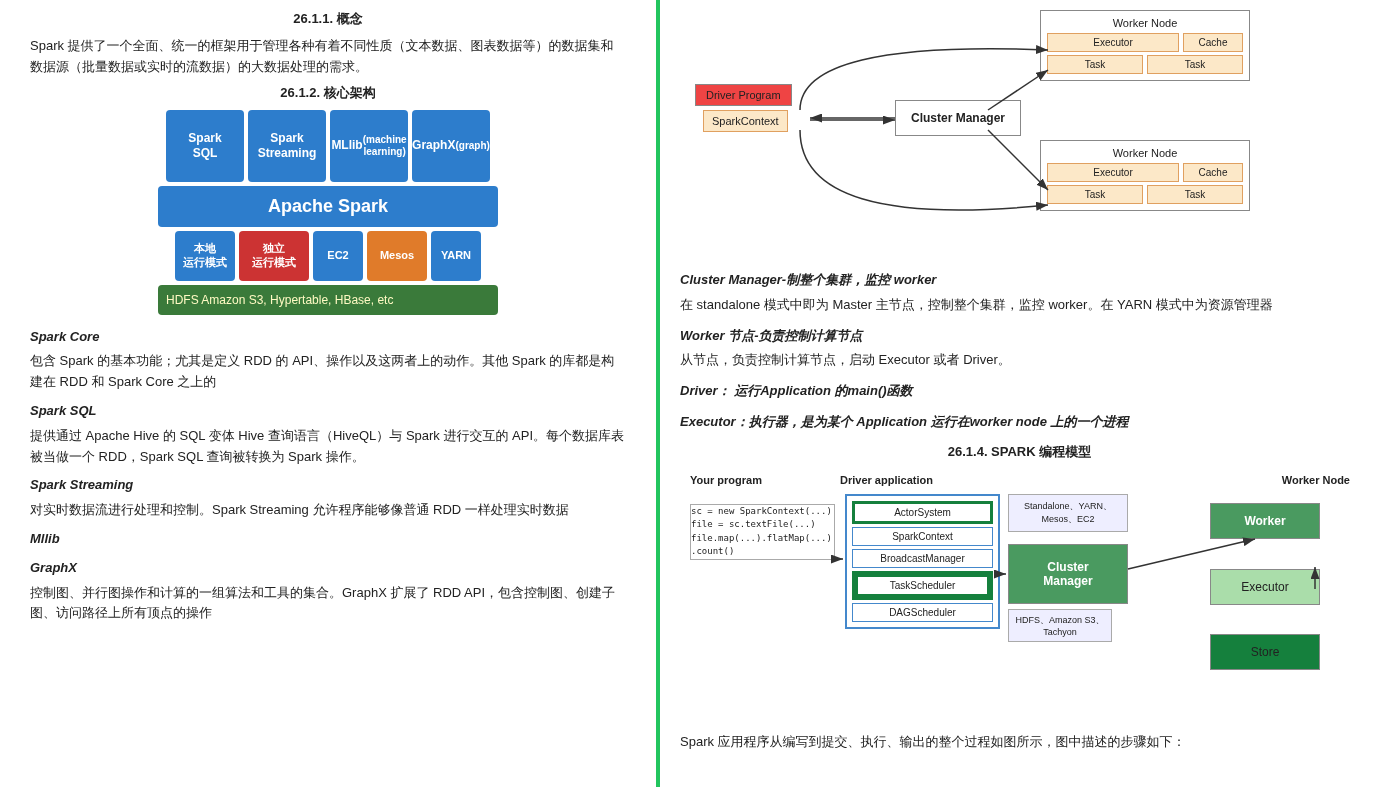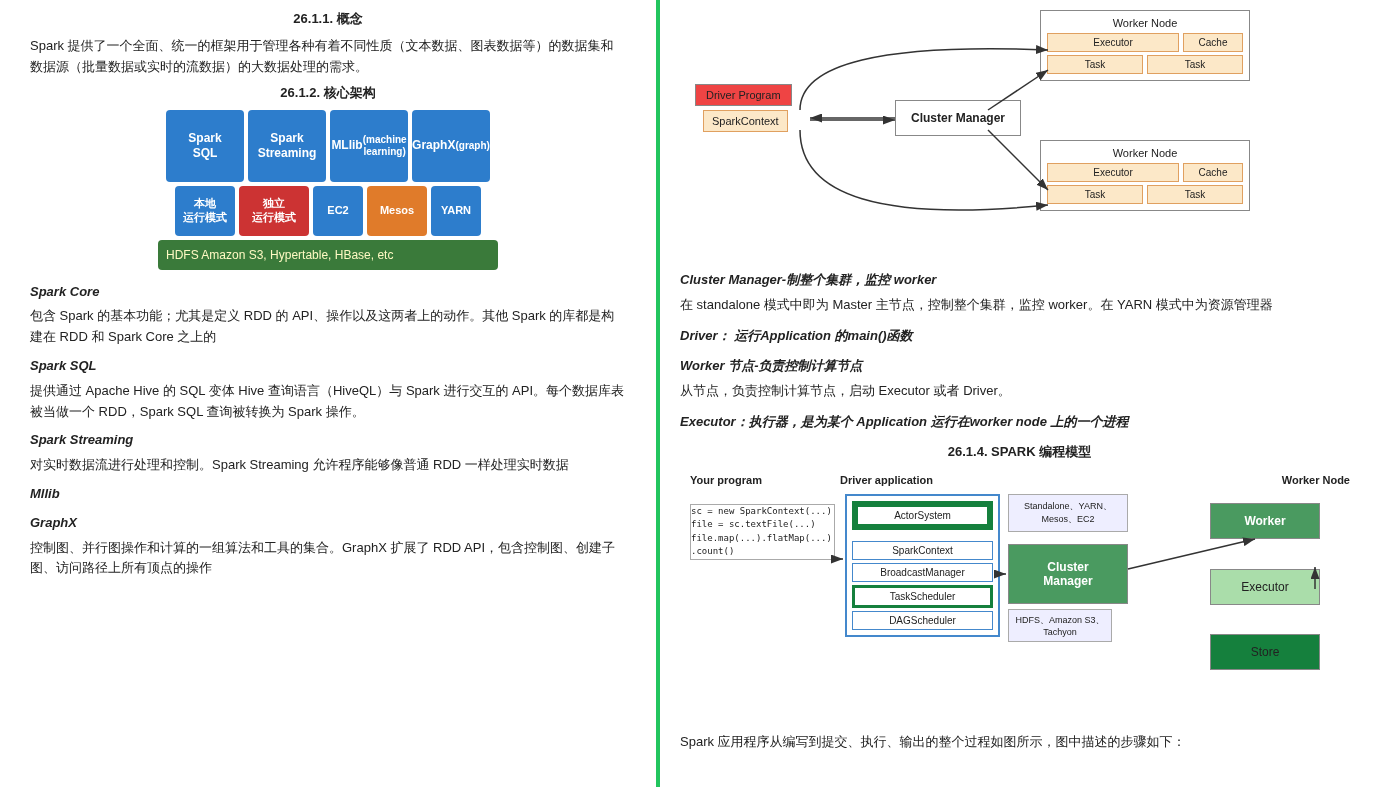--- a/index.html
+++ b/index.html
@@ -99,20 +99,21 @@
 
   <div class="arch-diagram">
 
     <div class="arch-row-top">
       <div class="arch-box box-blue" style="width:78px;height:72px;font-size:12px;">Spark<br>SQL</div>
       <div class="arch-box box-blue" style="width:78px;height:72px;font-size:12px;">Spark<br>Streaming</div>
       <div class="arch-box box-blue" style="width:78px;height:72px;font-size:12px;">MLlib<br><span style="font-size:10px;">(machine<br>learning)</span></div>
       <div class="arch-box box-blue" style="width:78px;height:72px;font-size:12px;">GraphX<br><span style="font-size:10px;">(graph)</span></div>
     </div>
 
+    <div class="box-apache">Apache Spark</div>
 
     <div class="arch-row-mid">
       <div class="arch-box box-blue" style="width:60px;height:50px;font-size:11px;">本地<br>运行模式</div>
       <div class="arch-box box-red" style="width:70px;height:50px;font-size:11px;">独立<br>运行模式</div>
       <div class="arch-box box-blue" style="width:50px;height:50px;font-size:11px;">EC2</div>
       <div class="arch-box box-orange" style="width:60px;height:50px;font-size:11px;">Mesos</div>
       <div class="arch-box box-blue" style="width:50px;height:50px;font-size:11px;">YARN</div>
     </div>
 
     <div class="arch-row-bottom">HDFS     Amazon S3, Hypertable, HBase, etc</div>
@@ -186,26 +187,26 @@
       <path d="M 120 120 Q 120 220 368 195" stroke="#333" stroke-width="1.5" fill="none" marker-end="url(#arrowhead)"></path>
     </svg>
   </div>
 
   <div class="right-section">
     <p class="bold-label">Cluster Manager-制整个集群，监控 worker</p>
     <p>在 standalone 模式中即为 Master 主节点，控制整个集群，监控 worker。在 YARN 模式中为资源管理器</p>
   </div>
 
   <div class="right-section">
-    <p class="bold-label">Driver：  运行Application 的main()函数</p>
-  </div>
-
-  <div class="right-section">
     <p class="bold-label">Worker 节点-负责控制计算节点</p>
     <p>从节点，负责控制计算节点，启动 Executor 或者 Driver。</p>
+  </div>
+
+  <div class="right-section">
+    <p class="bold-label">Driver：  运行Application 的main()函数</p>
   </div>
 
   <div class="right-section">
     <p class="bold-label">Executor：执行器，是为某个 Application 运行在worker node 上的一个进程</p>
   </div>
 
   <h3 style="margin:8px 0;">26.1.4.    SPARK 编程模型</h3>
 
   <div style="position:relative; width:670px; height:255px; margin-bottom:8px;">
 
@@ -214,24 +215,24 @@
     <div style="position:absolute; right:0px; top:5px; font-size:11px; font-weight:bold;">Worker Node</div>
 
     <div style="position:absolute; left:10px; top:35px; width:145px; border:1px solid #aaa; background:#fff; font-size:9px; font-family:monospace; line-height:1.5;">
       <div>sc = new SparkContext(...)</div>
       <div>file = sc.textFile(...)</div>
       <div>file.map(...).flatMap(...)</div>
       <div>.count()</div>
     </div>
 
     <div style="position:absolute; left:165px; top:25px; width:155px; border:2px solid #4488cc; background:#fff; padding:5px;">
-      <div style="border:6px solid #15803d; margin-bottom:11px; padding:3px; font-size:10px; text-align:center;">ActorSystem</div>
+      <div style="border:3px solid #15803d; margin-bottom:3px; padding:3px; font-size:10px; text-align:center;">ActorSystem</div>
       <div style="border:1px solid #4488cc; margin-bottom:3px; padding:3px; font-size:10px; text-align:center;">SparkContext</div>
       <div style="border:1px solid #4488cc; margin-bottom:3px; padding:3px; font-size:10px; text-align:center;">BroadcastManager</div>
-      <div style="border:3px solid #15803d; margin-bottom:3px; padding:3px; font-size:10px; text-align:center;">TaskScheduler</div>
+      <div style="border:6px solid #15803d; margin-bottom:3px; padding:3px; font-size:10px; text-align:center;">TaskScheduler</div>
       <div style="border:1px solid #4488cc; padding:3px; font-size:10px; text-align:center;">DAGScheduler</div>
     </div>
 
     <div style="position:absolute; left:328px; top:25px; width:120px; border:1px solid #aaa; background:#eeeeff; padding:5px; font-size:9px; text-align:center;">Standalone、YARN、Mesos、EC2</div>
 
     <div style="position:absolute; left:328px; top:75px; width:120px; height:60px; background:#4a9a60; color:#fff; border:1px solid #888; font-size:12px; font-weight:bold; display:flex; align-items:center; justify-content:center; text-align:center;">Cluster<br>Manager</div>
 
     <div style="position:absolute; left:328px; top:140px; width:104px; border:1px solid #aaa; background:#eeeeff; padding:4px; font-size:9px; text-align:center;">HDFS、Amazon S3、Tachyon</div>
 
     <div style="position:absolute; right:30px; top:34px; width:110px; background:#4a9a60; color:#fff; border:1px solid #888; font-size:12px; font-weight:bold; padding:10px; text-align:center;">Worker</div>

